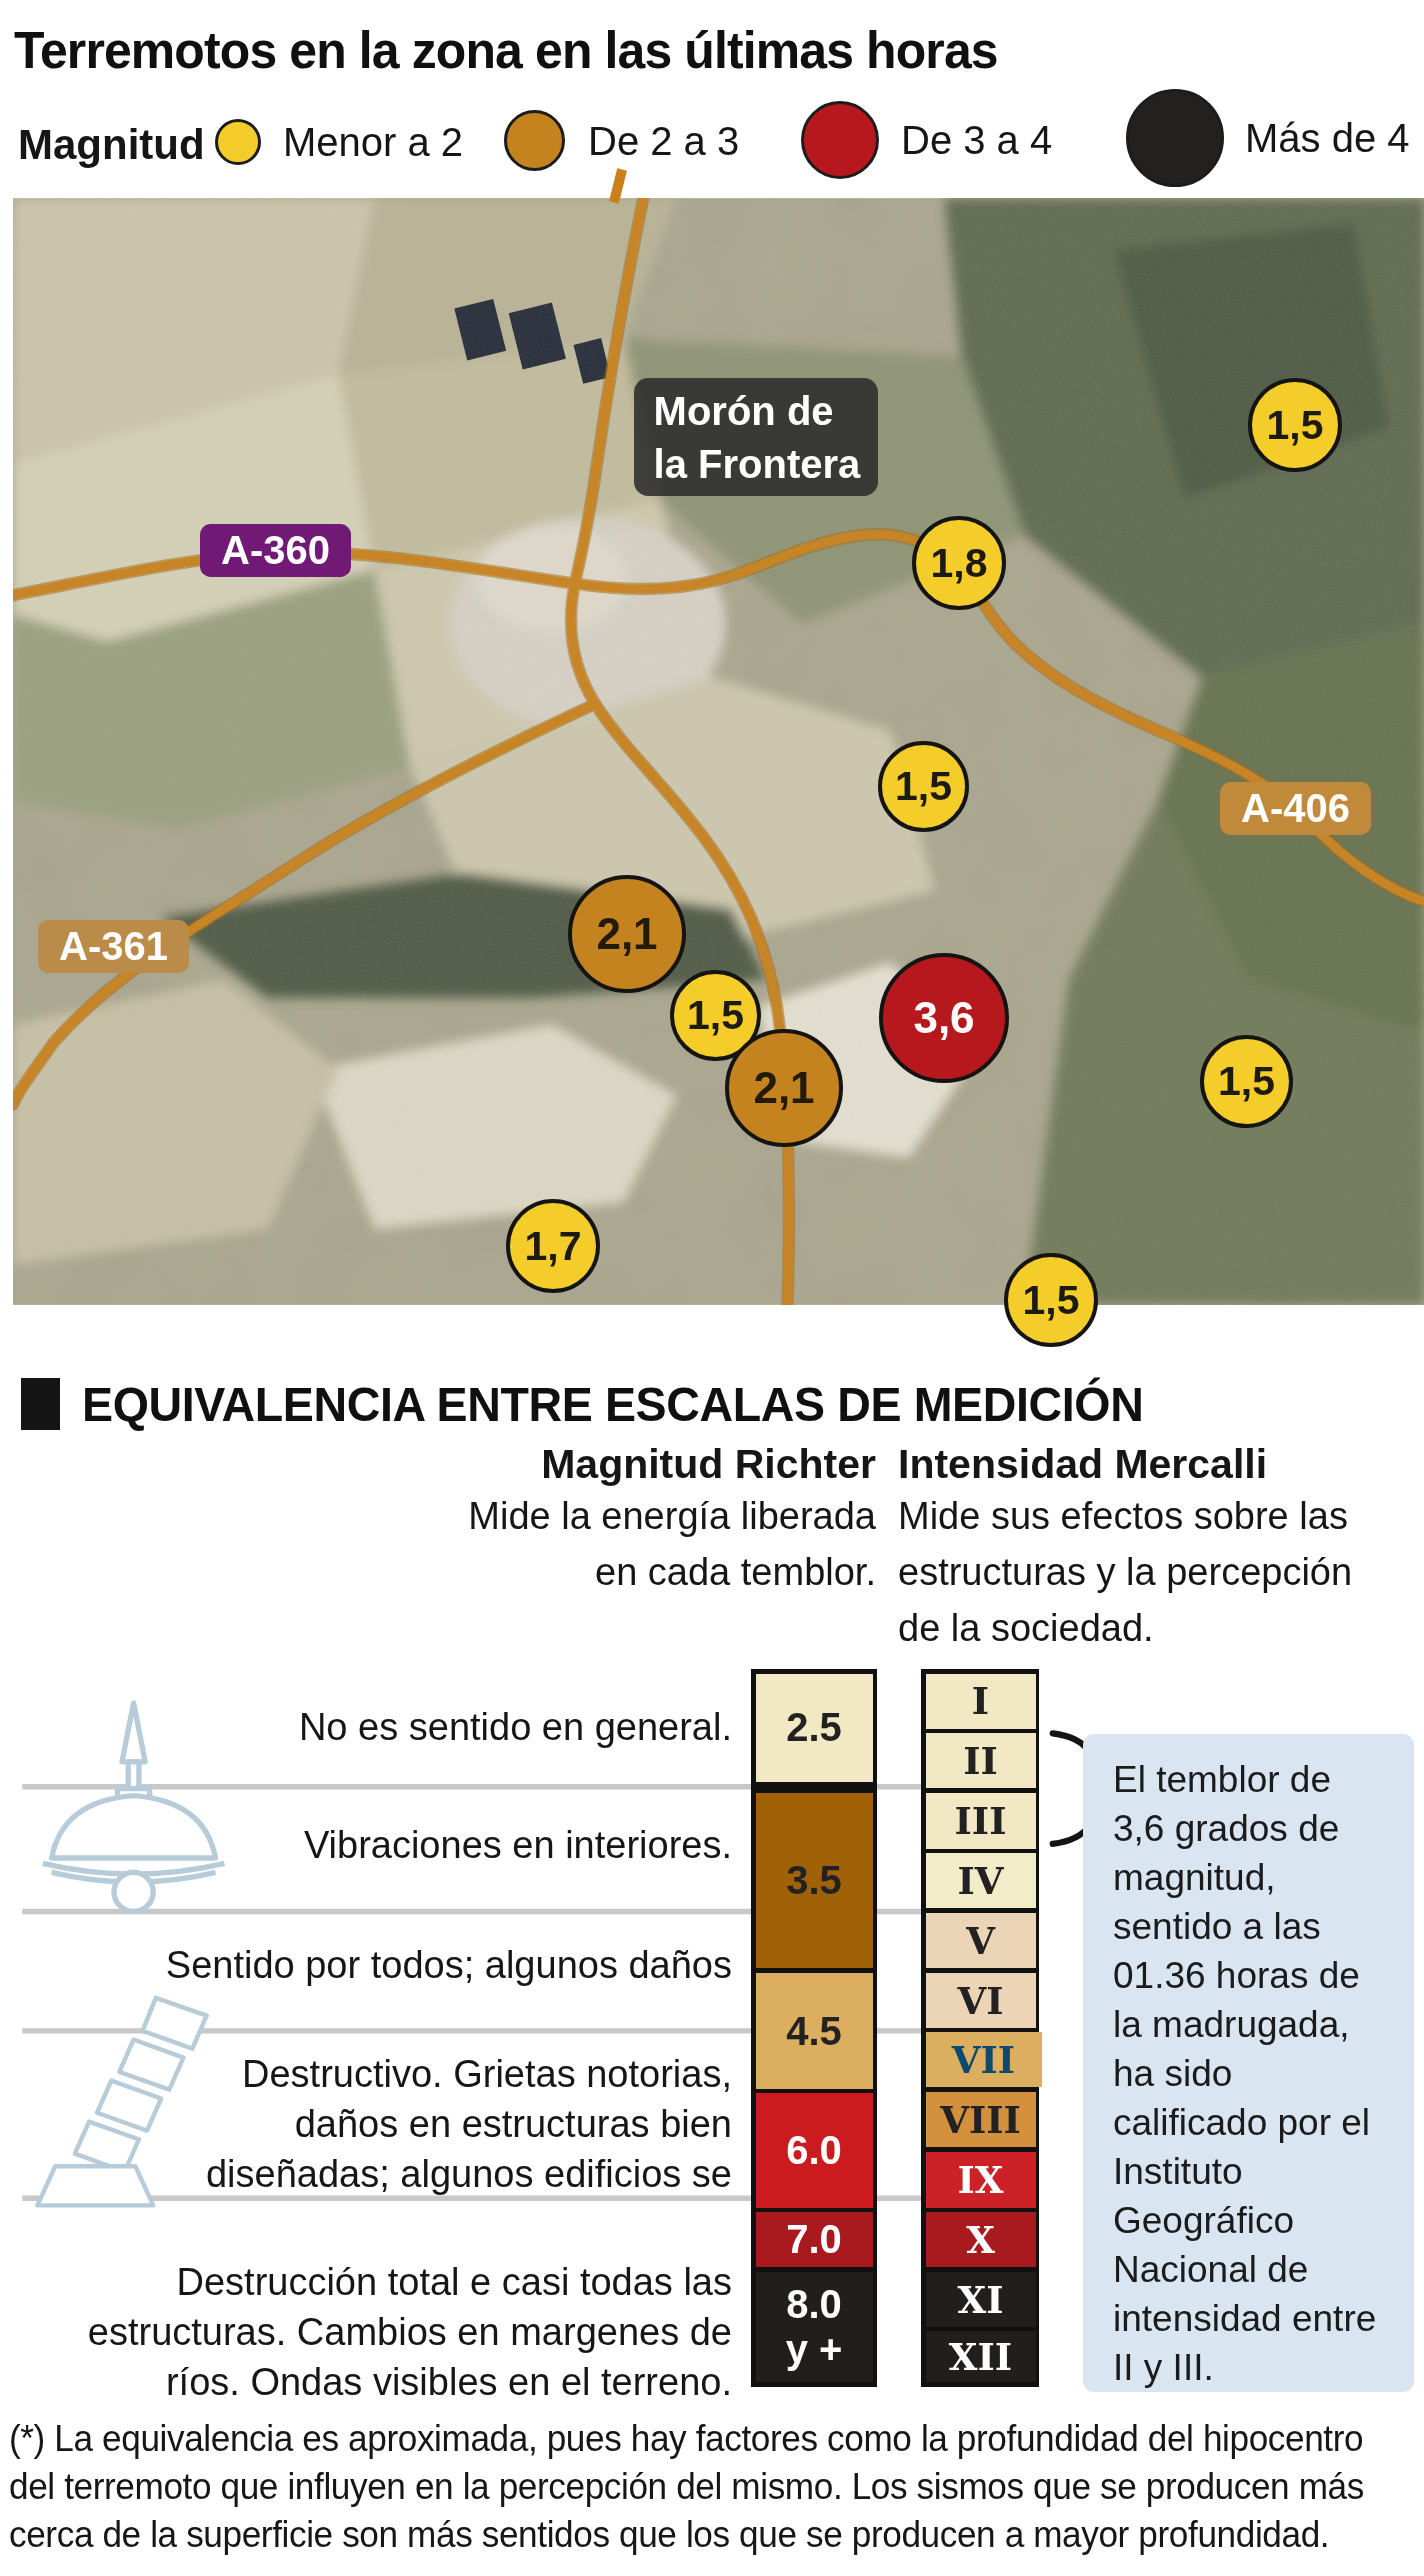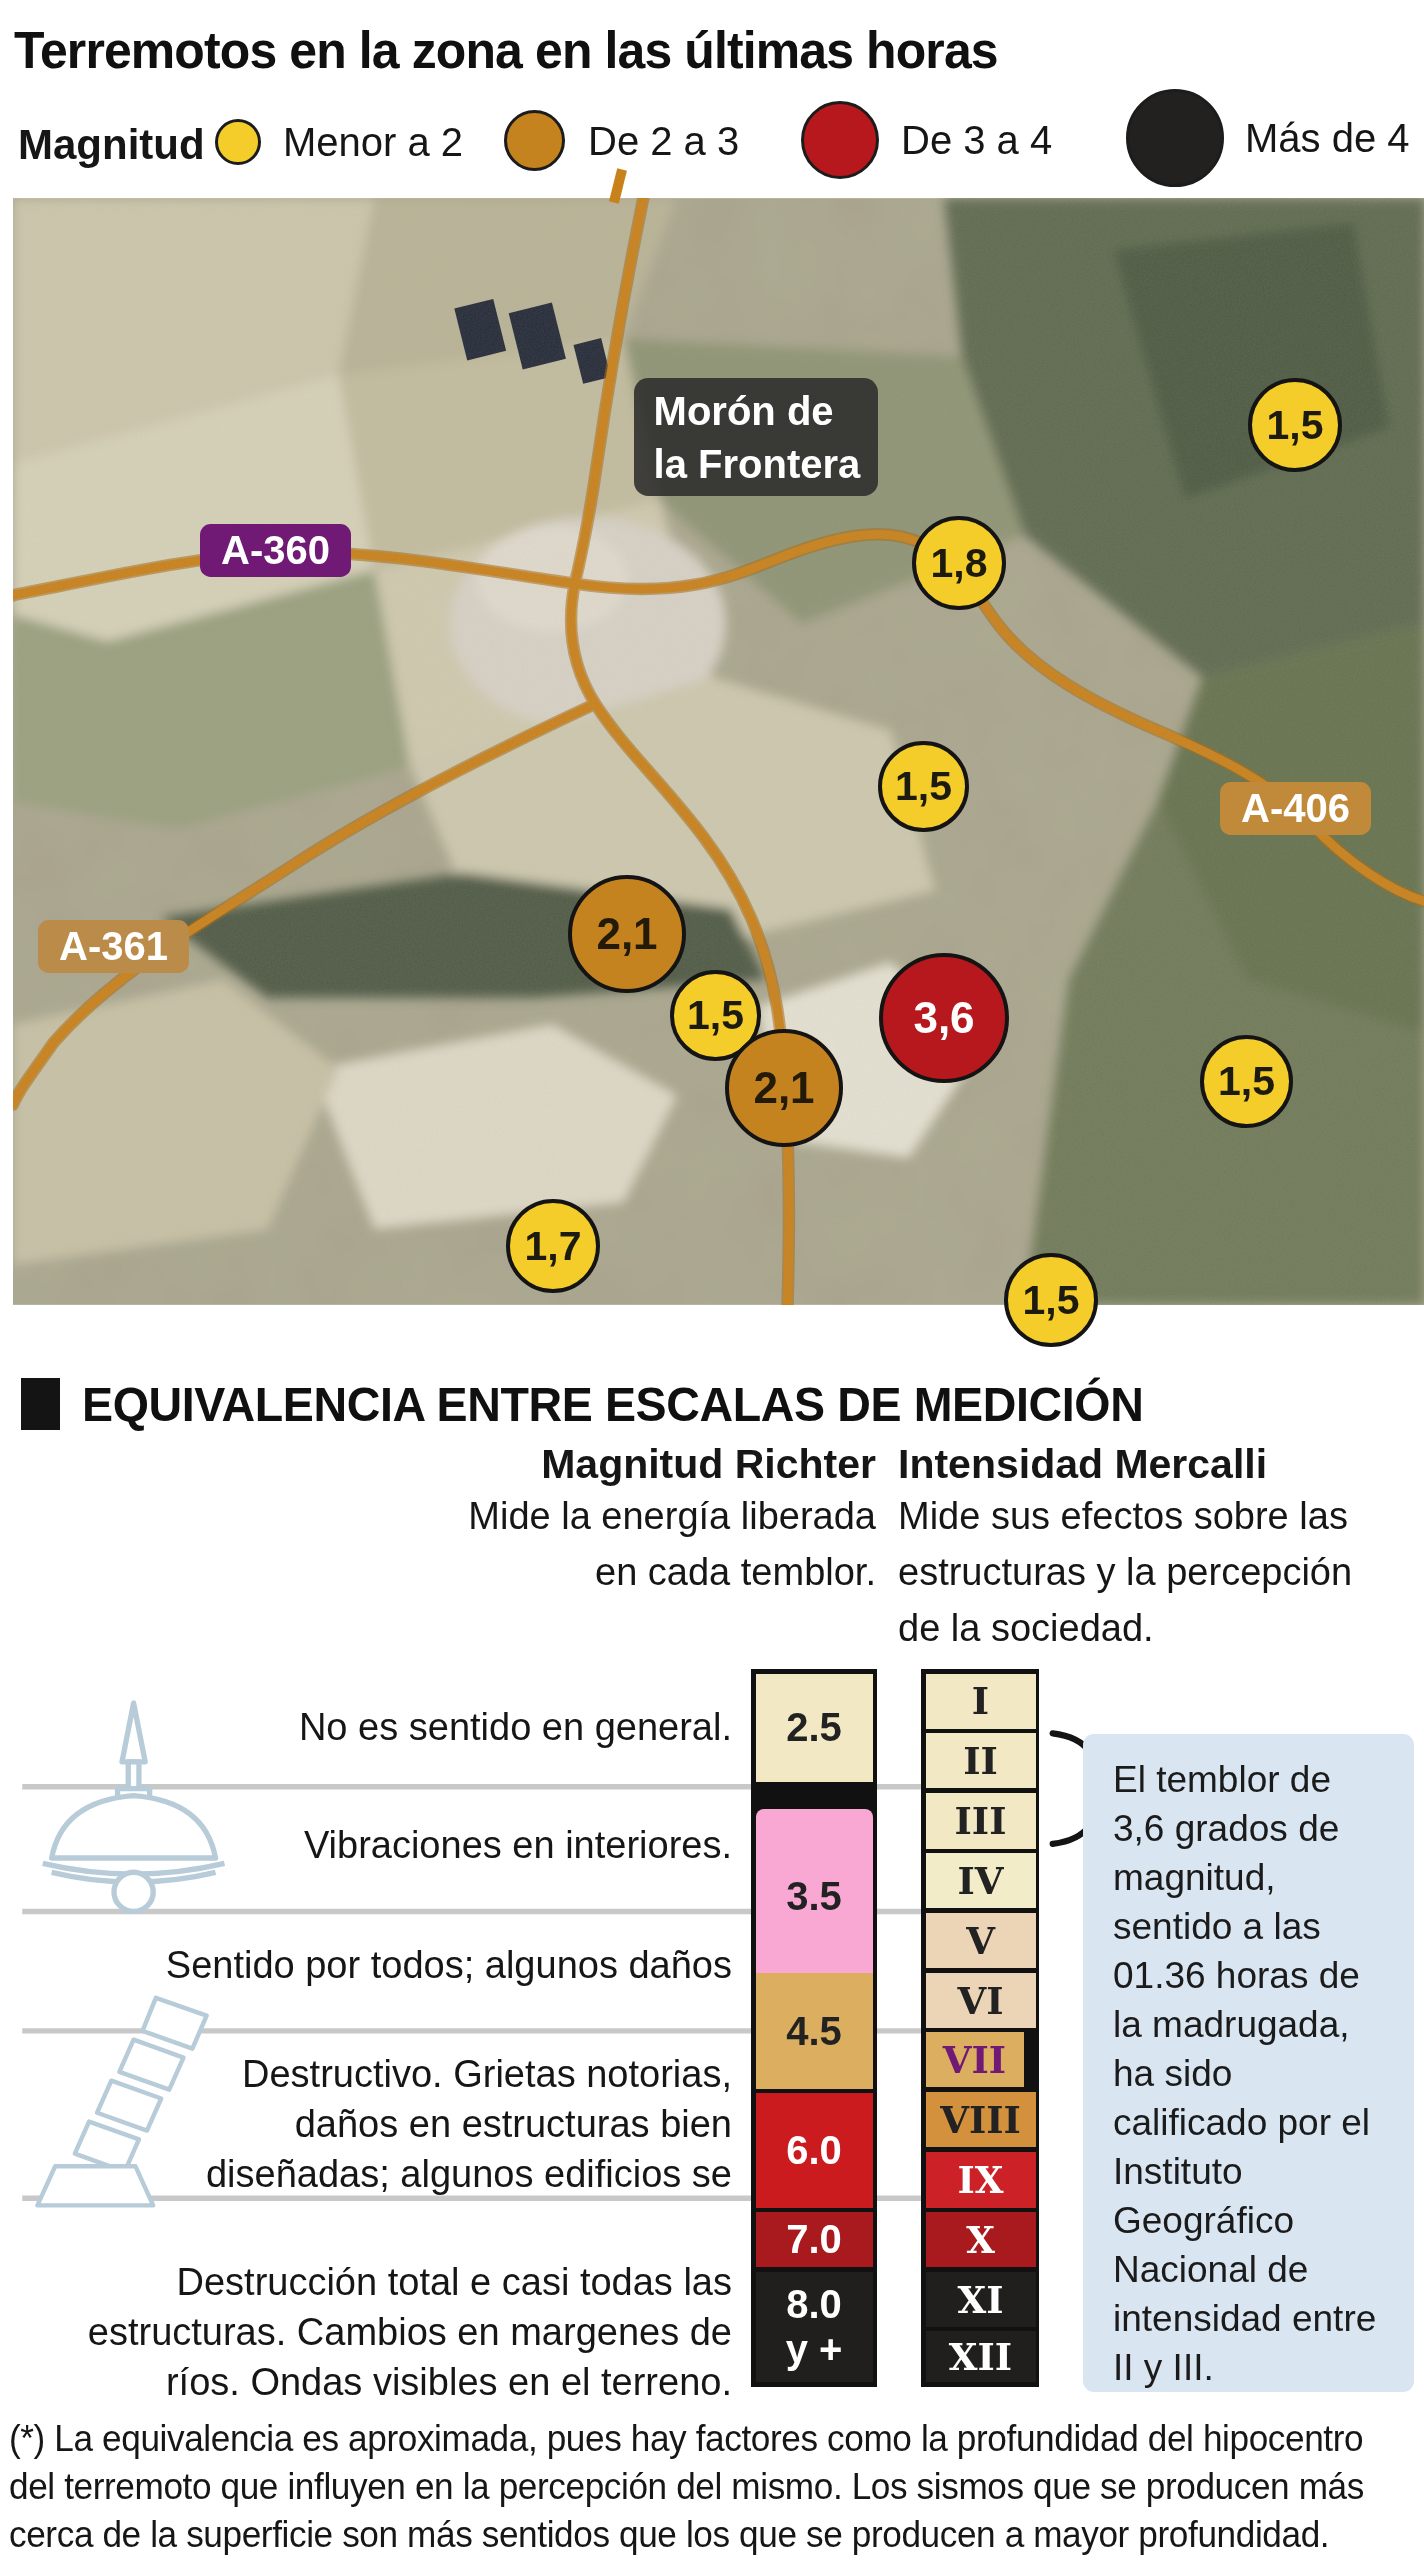--- a/index.html
+++ b/index.html
@@ -146,21 +146,21 @@
       <polygon points="100,2382 156,2402 140,2438 84,2418"></polygon>
       <polygon points="62,2432 152,2432 172,2476 42,2476"></polygon>
     </g>
     <path d="M 1182,1946 C 1224,1951 1234,1976 1234,2008 C 1234,2040 1224,2065 1182,2070" fill="none" stroke="#141414" stroke-width="7" stroke-linecap="round"></path>
   </svg>
 
   <div id="richter-col" class="abs scale-col" style="left:751px;top:1669px;width:126px;height:718px;">
       <div class="scale-cell" style="top: 4.5px; height: 108px; width: 117px; background: rgb(242, 232, 195); color: rgb(34, 34, 34); flex-direction: column;">
         <div class="richter-label">2.5</div>
       </div>
-      <div class="scale-cell" style="top: 140px; height: 175px; width: 117px; background: #f9a8d4; color: rgb(34, 34, 34); flex-direction: column; border-radius: 8px;">
+      <div class="scale-cell" style="top: 124px; height: 175px; width: 117px; background: #a16207; color: rgb(34, 34, 34); flex-direction: column;">
         <div class="richter-label">3.5</div>
       </div>
       <div class="scale-cell" style="top: 304px; height: 116px; width: 117px; background: rgb(220, 174, 96); color: rgb(34, 34, 34); flex-direction: column;">
         <div class="richter-label">4.5</div>
       </div>
       <div class="scale-cell" style="top: 424px; height: 115px; width: 117px; background: rgb(203, 27, 31); color: rgb(255, 255, 255); flex-direction: column;">
         <div class="richter-label">6.0</div>
       </div>
       <div class="scale-cell" style="top: 543px; height: 55px; width: 117px; background: rgb(168, 26, 30); color: rgb(255, 255, 255); flex-direction: column;">
         <div class="richter-label">7.0</div>
@@ -182,21 +182,21 @@
       </div>
       <div class="scale-cell" style="top: 184px; height: 55px; width: 110px; background: rgb(243, 236, 201); color: rgb(34, 34, 34);">
         <div class="roman">IV</div>
       </div>
       <div class="scale-cell" style="top: 244px; height: 55px; width: 110px; background: rgb(236, 212, 182); color: rgb(34, 34, 34);">
         <div class="roman">V</div>
       </div>
       <div class="scale-cell" style="top: 304px; height: 55px; width: 110px; background: rgb(236, 212, 182); color: rgb(34, 34, 34);">
         <div class="roman">VI</div>
       </div>
-      <div class="scale-cell" style="top: 363px; height: 55px; width: 98px; background: rgb(220, 174, 96); color: #701a75;">
+      <div class="scale-cell" style="top: 363px; height: 55px; width: 116px; background: rgb(220, 174, 96); color: #0c4a6e;">
         <div class="roman">VII</div>
       </div>
       <div class="scale-cell" style="top: 423px; height: 55px; width: 110px; background: rgb(211, 145, 61); color: rgb(34, 34, 34);">
         <div class="roman">VIII</div>
       </div>
       <div class="scale-cell" style="top: 483px; height: 56px; width: 110px; background: rgb(203, 33, 39); color: rgb(255, 255, 255);">
         <div class="roman">IX</div>
       </div>
       <div class="scale-cell" style="top: 543px; height: 55px; width: 110px; background: rgb(168, 26, 30); color: rgb(255, 255, 255);">
         <div class="roman">X</div>

